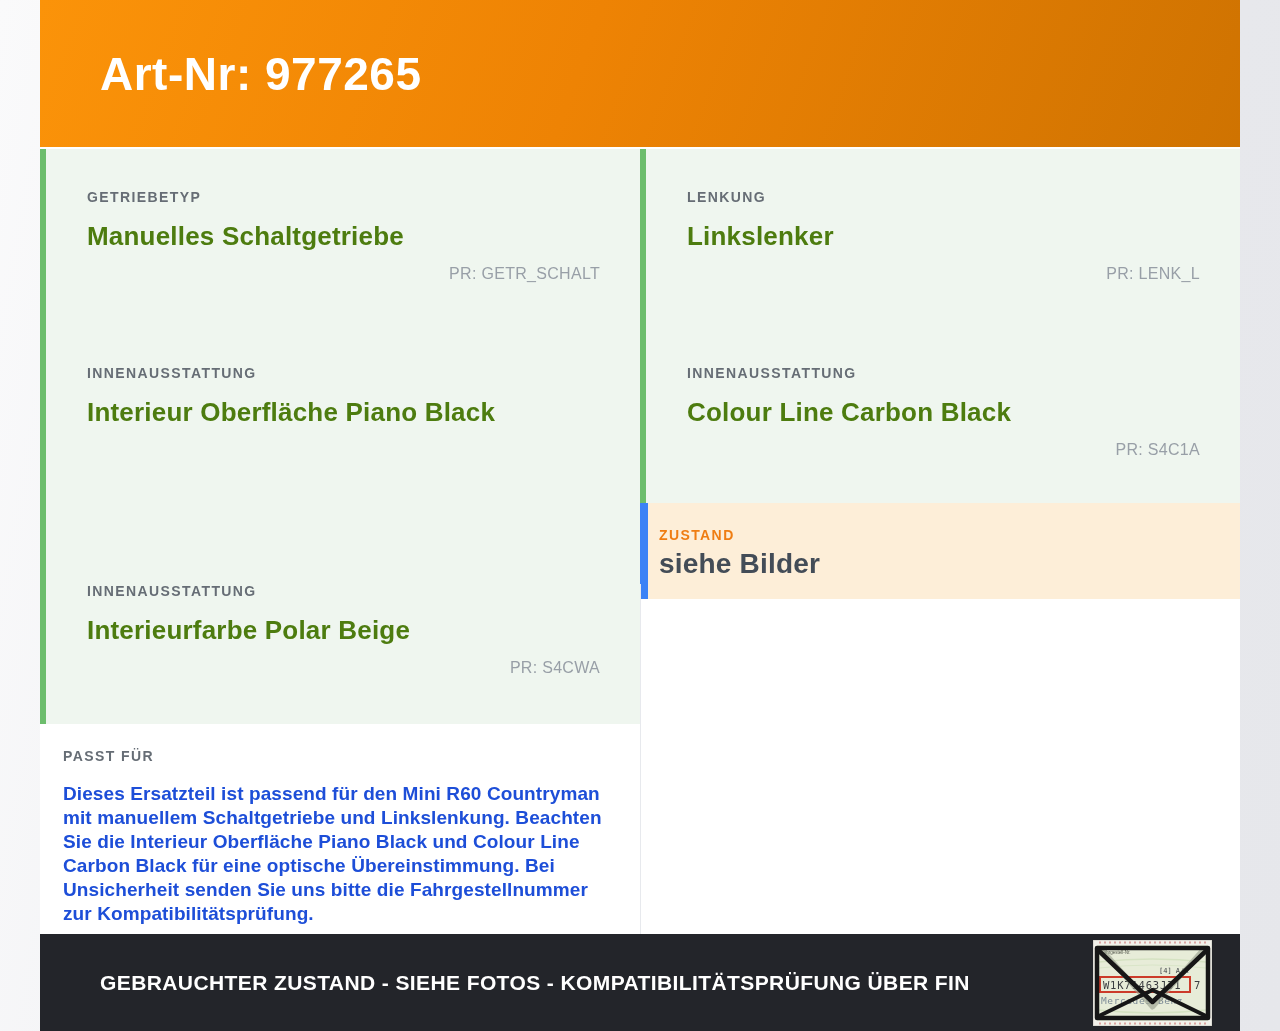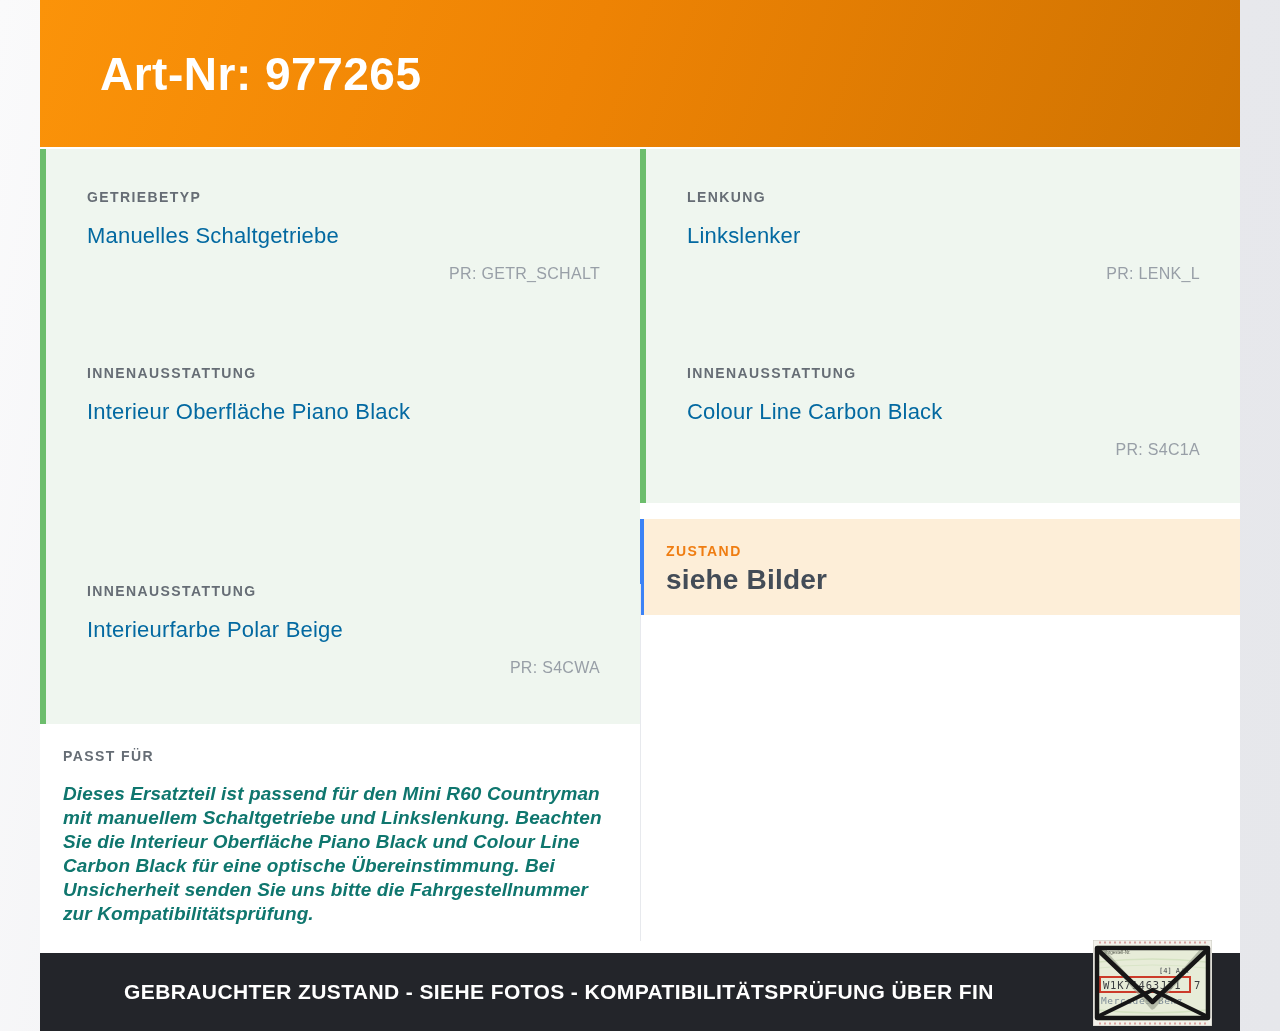--- a/index.html
+++ b/index.html
@@ -37,78 +37,76 @@
     border-left:6px solid #6cbd6c;
     padding:40px 40px 30px 41px;
   }
   .card-label {
     font-size:14px; font-weight:bold;
     letter-spacing:1.4px;
     color:#666d75;
     margin-bottom:12px;
   }
   .card-value {
-    font-size:22px; font-weight:normal;
-    color:#0369a1;
+    font-size:26px; font-weight:bold;
+    color:#4d7c0f;
     line-height:38px;
     letter-spacing:0.2px;
   }
   .card-pr {
     font-size:16px;
     color:#989fa7;
     margin-top:10px;
     letter-spacing:0.3px;
     text-align:right;
   }
   .h176 { min-height:176px; }
   .h178 { min-height:178px; }
   .h181 { min-height:181px; }
   .h218 { min-height:218px; }
   
   .condition {
     background:#fdeed8;
-    border-left:4px solid #3b82f6;
-    padding:24px 20px 20px 22px;
+    border-left:8px solid #3b82f6;
+    padding:24px 20px 20px 11px;
     min-height:96px;
-    margin-top:16px;
   }
   .condition .card-label { color:#ef7d12; margin-bottom:8px; }
   .condition .card-value {
     font-size:28px; font-weight:bold;
     color:#434c57; line-height:26px;
   }
   
   .fits {
     background:#ffffff;
     padding:24px 32px 28px 23px;
     min-height:234px;
   }
   .fits .card-label { margin-bottom:18px; }
   .fits-text {
     font-size:19px; font-weight:bold;
-    color:#0f766e;
+    color:#1d4ed8;
     line-height:24px;
     letter-spacing:0.1px;
-    font-style:italic;
   }
   
   .column-divider {
     position:absolute;
     left:600px; top:584px;
     width:1px; height:357px;
     background:#e7e9ed;
   }
   
   .footer {
     position:absolute;
     left:0; bottom:0;
-    width:1200px; height:78px;
+    width:1200px; height:97px;
     background:#23252a;
     display:flex; align-items:center;
-    padding-left:84px;
+    padding-left:60px;
   }
   .footer-text {
     color:#ffffff;
     font-size:21px; font-weight:bold;
     letter-spacing:0.4px;
   }
   
   .doc-thumb {
     position:absolute;
     left:1053px; top:940px;

